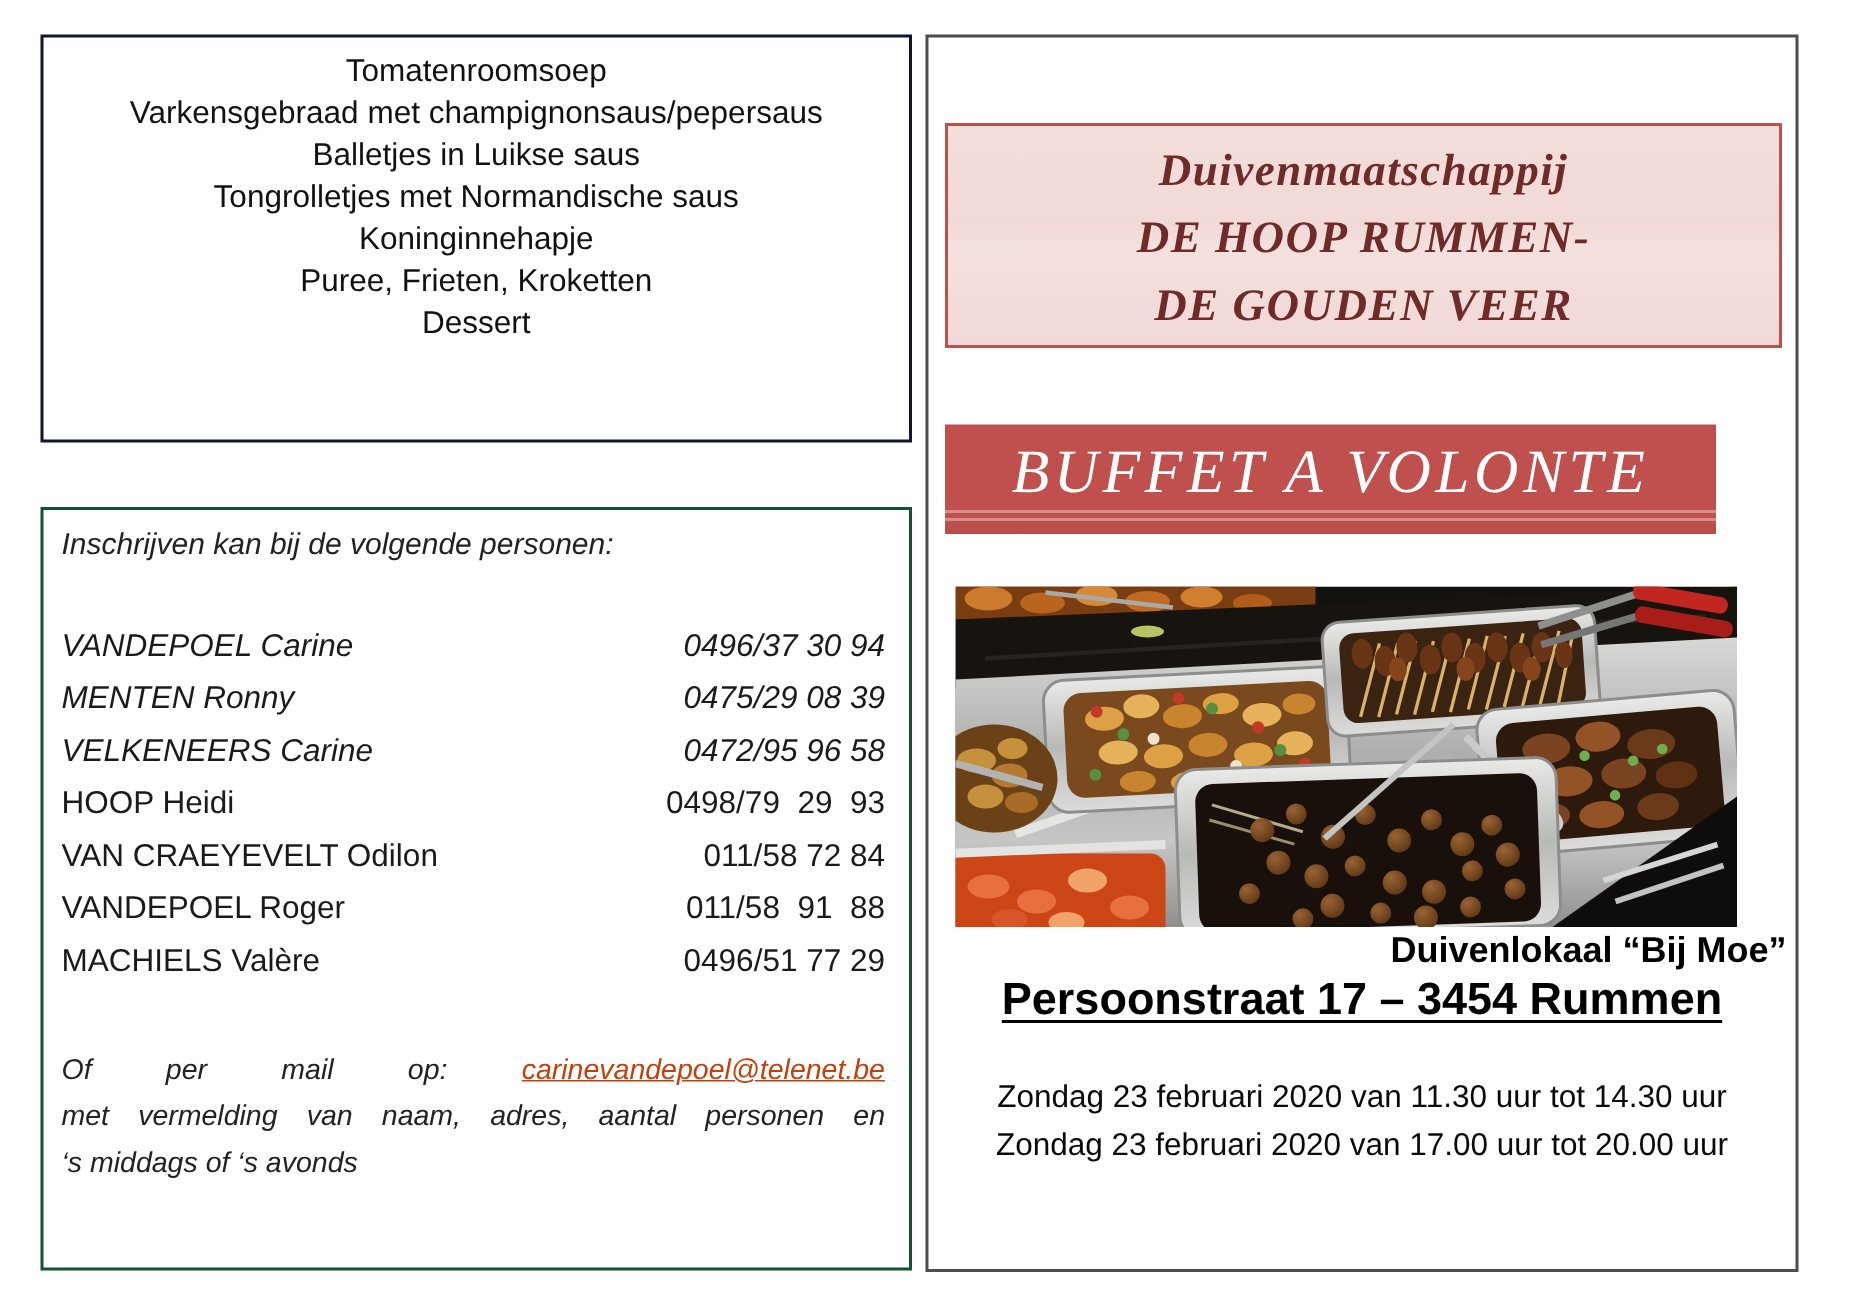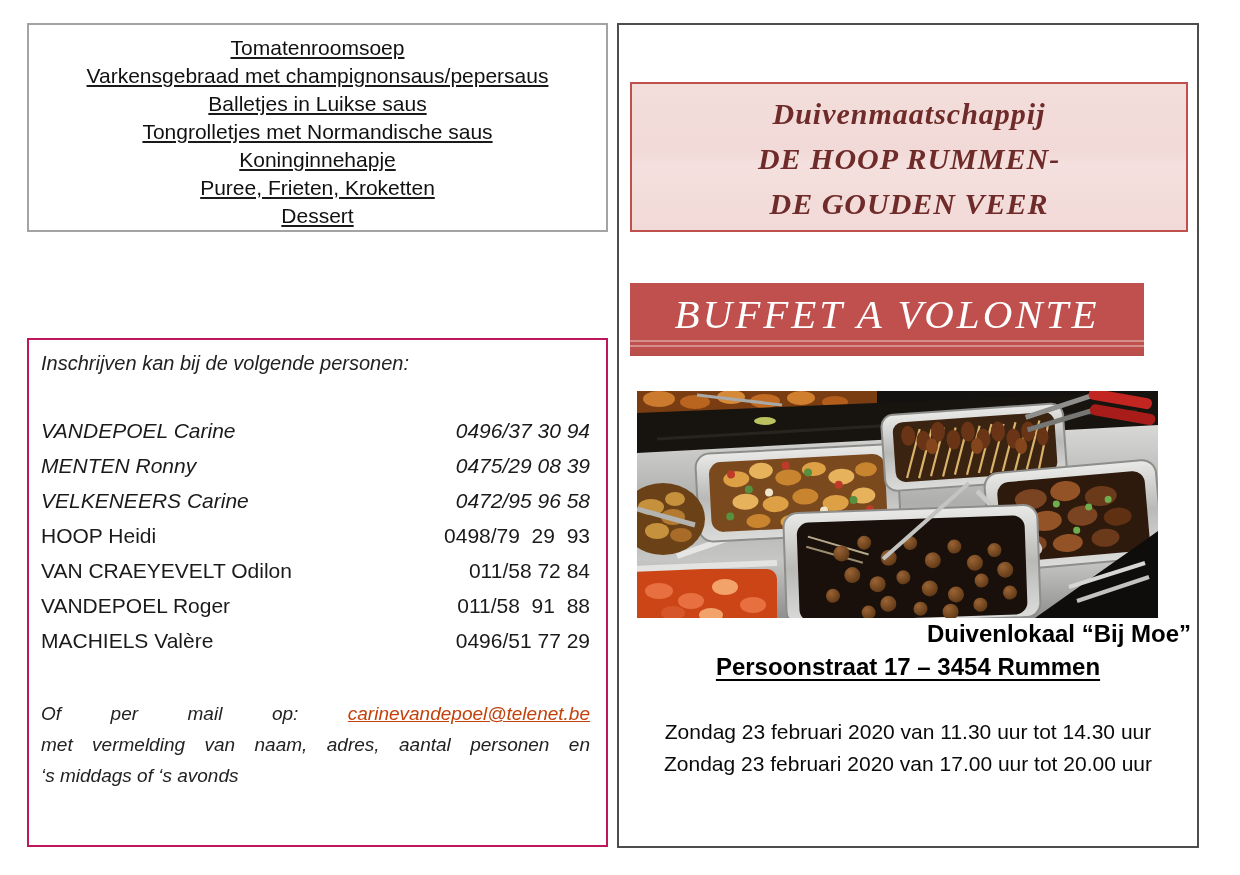--- a/index.html
+++ b/index.html
@@ -4,28 +4,28 @@
 <style>
   * { margin:0; padding:0; box-sizing:border-box; }
   html,body { background:#ffffff; }
   .page {
     position:relative; width:1240px; height:875px; background:#ffffff;
     font-family:"Liberation Sans", sans-serif; color:#1a1a1a; overflow:hidden;
   }
 
   
   .menu-box {
-    position:absolute; left:27px; top:23px; width:581px; height:209px;
-    border:2px solid #a3a3a3; text-align:center; padding-top:9px;text-decoration:underline;
+    position:absolute; left:27px; top:23px; width:581px; height:272px;
+    border:2px solid #0f172a; text-align:center; padding-top:9px;
   }
   .menu-line { font-size:21px; line-height:28px; color:#111; }
 
   .signup-box {
     position:absolute; left:27px; top:338px; width:581px; height:509px;
-    border:2px solid #be185d; padding:12px 16px 0 12px;
+    border:2px solid #14532d; padding:12px 16px 0 12px;
   }
   .signup-intro { font-style:italic; font-size:20px; color:#222; margin-bottom:44px; }
   .contact-row { display:flex; justify-content:space-between; align-items:baseline; height:35px; font-size:21px; }
   .contact-row.it { font-style:italic; }
   .contact-phone { white-space:pre; }
   .mail-par { margin-top:34px; font-style:italic; font-size:19px; color:#222; }
   .mail-line1 { display:flex; justify-content:space-between; align-items:baseline; line-height:31px;gap:48px; }
   .mail-line2 { text-align:justify; text-align-last:justify; line-height:31px; }
   .mail-line3 { line-height:31px; }
   .email-link { color:#c2410c; text-decoration:underline; font-style:italic; }
@@ -58,21 +58,21 @@
   }
   .photo { position:absolute; left:637px; top:391px; width:521px; height:227px; }
   .photo svg { display:block; }
 
   .venue-name {
     position:absolute; left:625px; top:619px; width:566px; text-align:right;
     font-weight:bold; font-size:24px; line-height:30px; color:#000;
   }
   .venue-address {
     position:absolute; left:625px; top:651px; width:566px; text-align:center;
-    font-weight:bold; font-size:24px; line-height:32px; color:#000;
+    font-weight:bold; font-size:30px; line-height:32px; color:#000;
   }
   .venue-address span { text-decoration:underline; text-decoration-thickness:2px; text-underline-offset:4px; }
   .schedule {
     position:absolute; left:625px; top:716px; width:566px; text-align:center;
     font-size:21px; line-height:32px; color:#0a0a0a;
   }
 </style>
 </head>
 <body>
 

